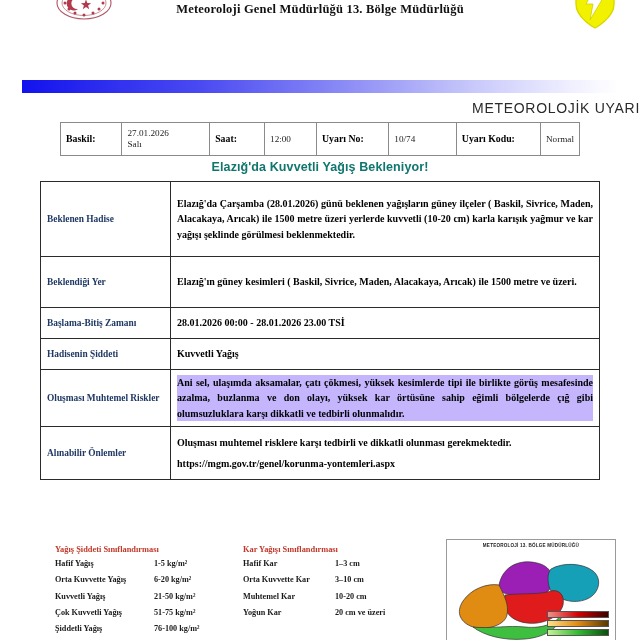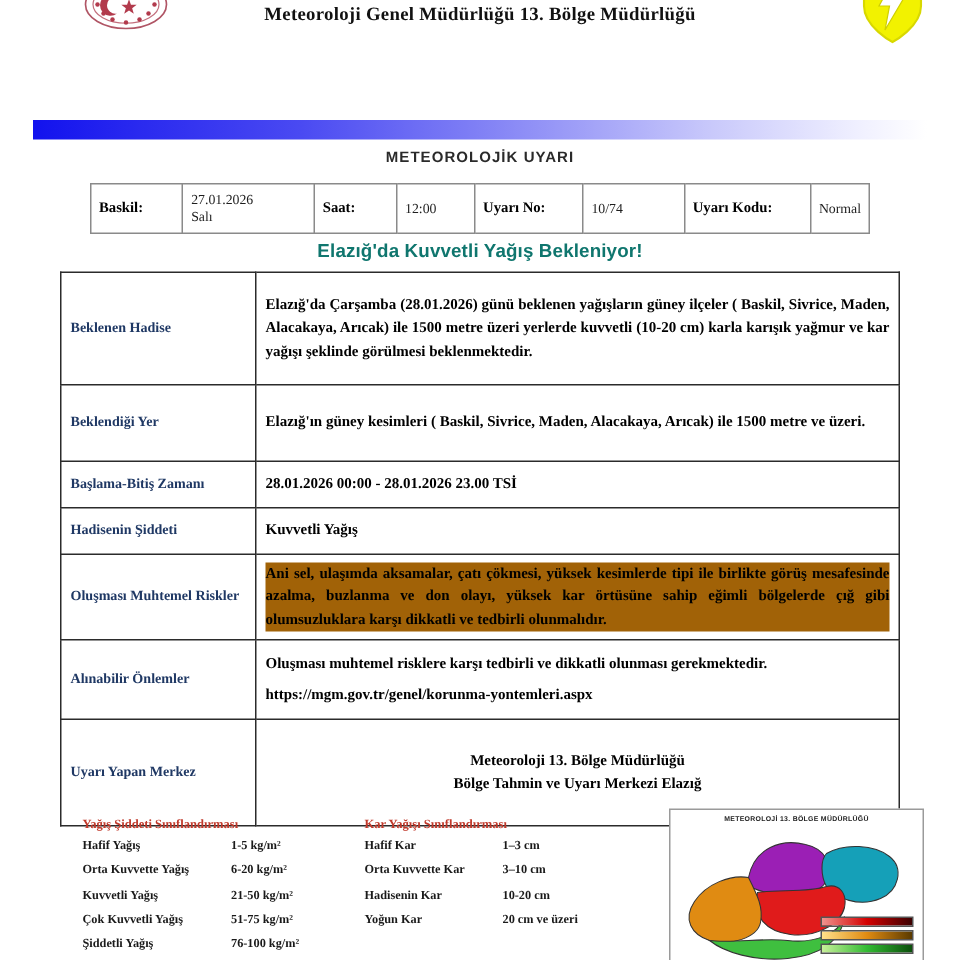--- a/index.html
+++ b/index.html
@@ -39,24 +39,24 @@
   .grad-wrap{
     position:absolute;left:22px;top:80px;width:596px;height:13px;
   }
   .grad-bar{
     width:100%;height:13px;
     background:linear-gradient(to right,#1212ee 0%,#2a2aef 12%,#4a4af2 30%,#8e8ef6 55%,#c9c9fb 76%,#efefff 92%,#ffffff 100%);
   }
 
   .meteo-uyari{
     position:absolute;left:0;right:0;top:100px;
-    text-align:center;
+    text-align:right;
     font-family:"Liberation Sans", sans-serif;
-    font-size:10px;
-    font-weight:bold;
+    font-size:14px;
+    font-weight:normal;
     letter-spacing:.7px;
     color:#2a2a2a;
   }
 
   
   .info-table{
     position:absolute;left:60px;top:122px;
     width:520px;
     border-collapse:collapse;
     font-size:9.3px;
@@ -110,21 +110,21 @@
   }
   .main-table td.v{
     font-size:10px;
     font-weight:bold;
     line-height:1.55;
     text-align:justify;
     color:#000;
   }
   .v-center{ text-align:center !important; }
   .hl{
-    background:#a16207;
+    background:#c4b5fd;
     display:block;
   }
   .v-link{ display:block;margin-top:6px; }
 
   
   .class-box{
     position:absolute;
     font-family:"Liberation Serif", serif;
   }
   .class-title{
@@ -261,27 +261,20 @@
       <span class="hl">Ani sel, ulaşımda aksamalar, çatı çökmesi, yüksek kesimlerde tipi ile birlikte görüş mesafesinde azalma, buzlanma ve don olayı, yüksek kar örtüsüne sahip eğimli bölgelerde çığ gibi olumsuzluklara karşı dikkatli ve tedbirli olunmalıdır.</span>
     </td>
   </tr>
   <tr>
     <td class="k">Alınabilir Önlemler</td>
     <td class="v" style="height:44px">
       <span>Oluşması muhtemel risklere karşı tedbirli ve dikkatli olunması gerekmektedir.</span>
       <span class="v-link">https://mgm.gov.tr/genel/korunma-yontemleri.aspx</span>
     </td>
   </tr>
-  <tr>
-    <td class="k">Uyarı Yapan Merkez</td>
-    <td class="v v-center" style="height:62px">
-      <span>Meteoroloji 13. Bölge Müdürlüğü</span><br>
-      <span>Bölge Tahmin ve Uyarı Merkezi Elazığ</span>
-    </td>
-  </tr>
 </tbody>
   </table>
 
 <div class="class-box" id="precip-box">
   <div class="class-title">Yağış Şiddeti  Sınıflandırması</div>
   <div class="class-row">
     <span class="n">Hafif Yağış</span>
     <span class="u">1-5 kg/m²</span>
   </div>
   <div class="class-row">
@@ -306,21 +299,21 @@
   <div class="class-title">Kar Yağışı Sınıflandırması</div>
   <div class="class-row">
     <span class="n">Hafif Kar</span>
     <span class="u">1–3 cm</span>
   </div>
   <div class="class-row">
     <span class="n">Orta Kuvvette Kar</span>
     <span class="u">3–10 cm</span>
   </div>
   <div class="class-row">
-    <span class="n">Hadisenin Kar</span>
+    <span class="n">Muhtemel Kar</span>
     <span class="u">10-20 cm</span>
   </div>
   <div class="class-row">
     <span class="n">Yoğun Kar</span>
     <span class="u">20 cm ve üzeri</span>
   </div>
 </div>
 
 <div class="map-box">
   <div class="map-title">METEOROLOJİ 13. BÖLGE MÜDÜRLÜĞÜ</div>

